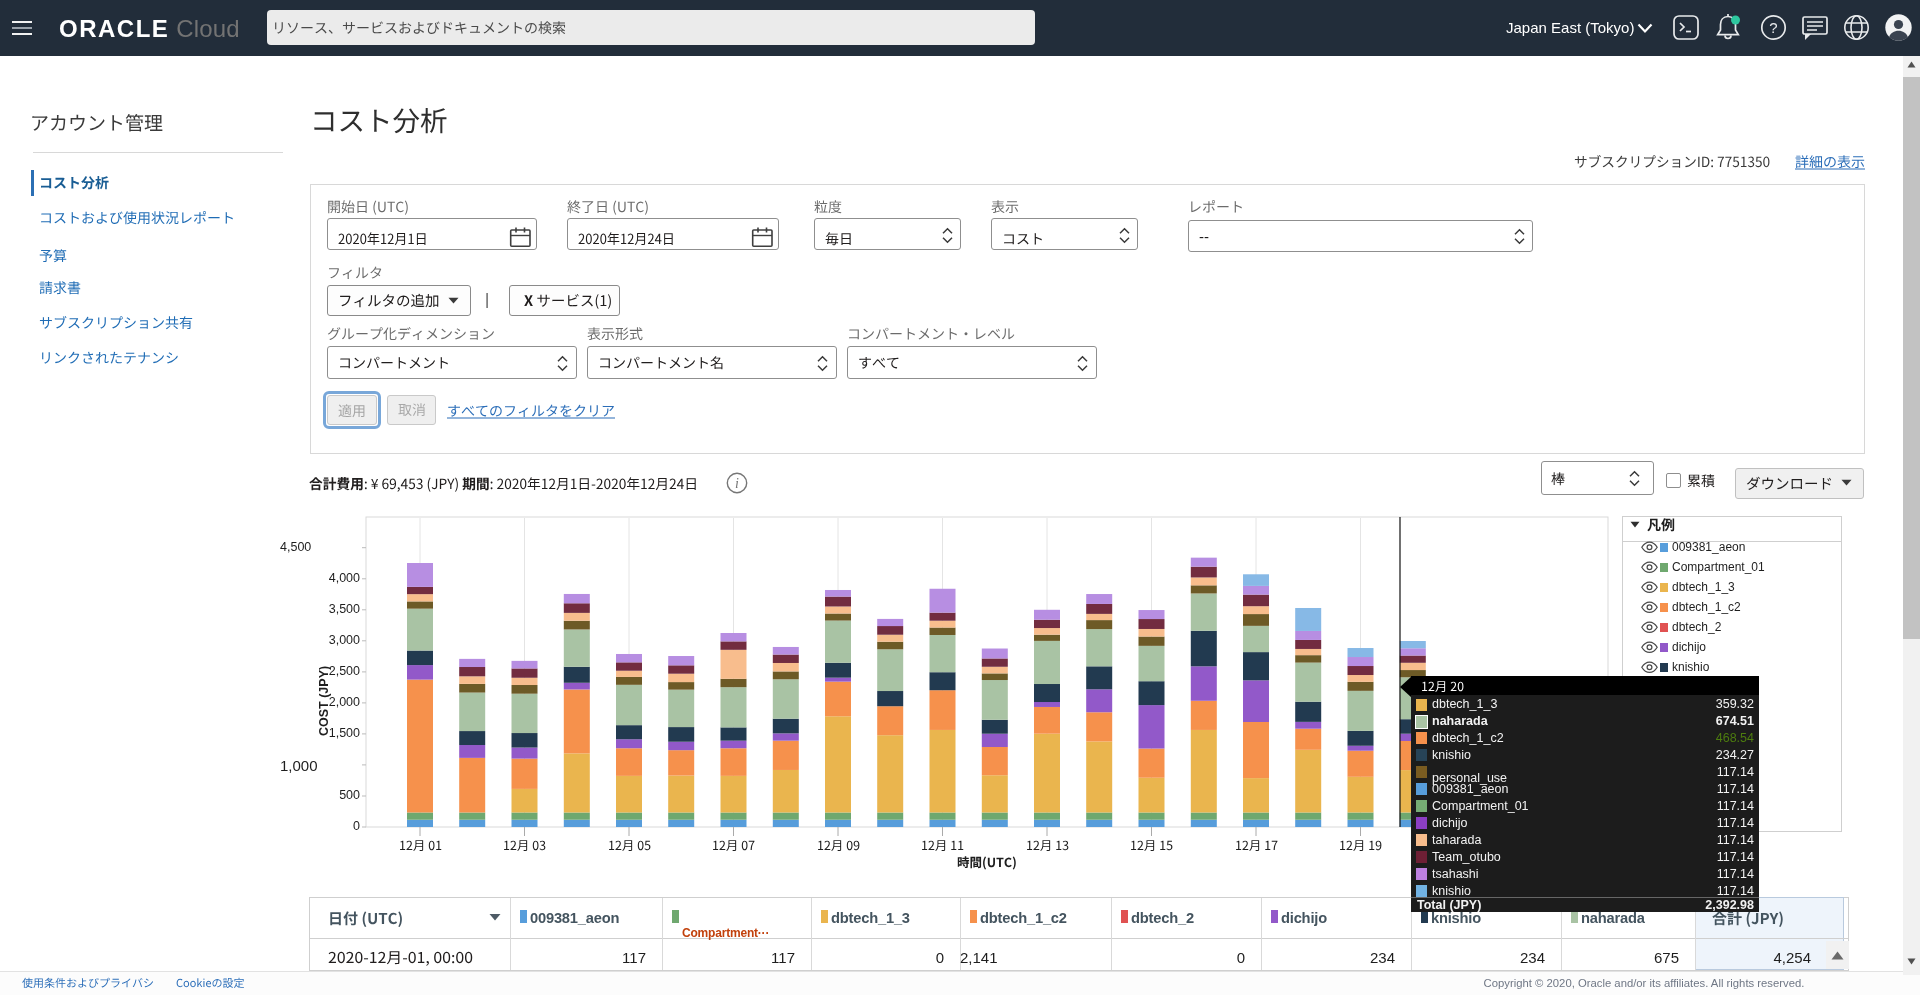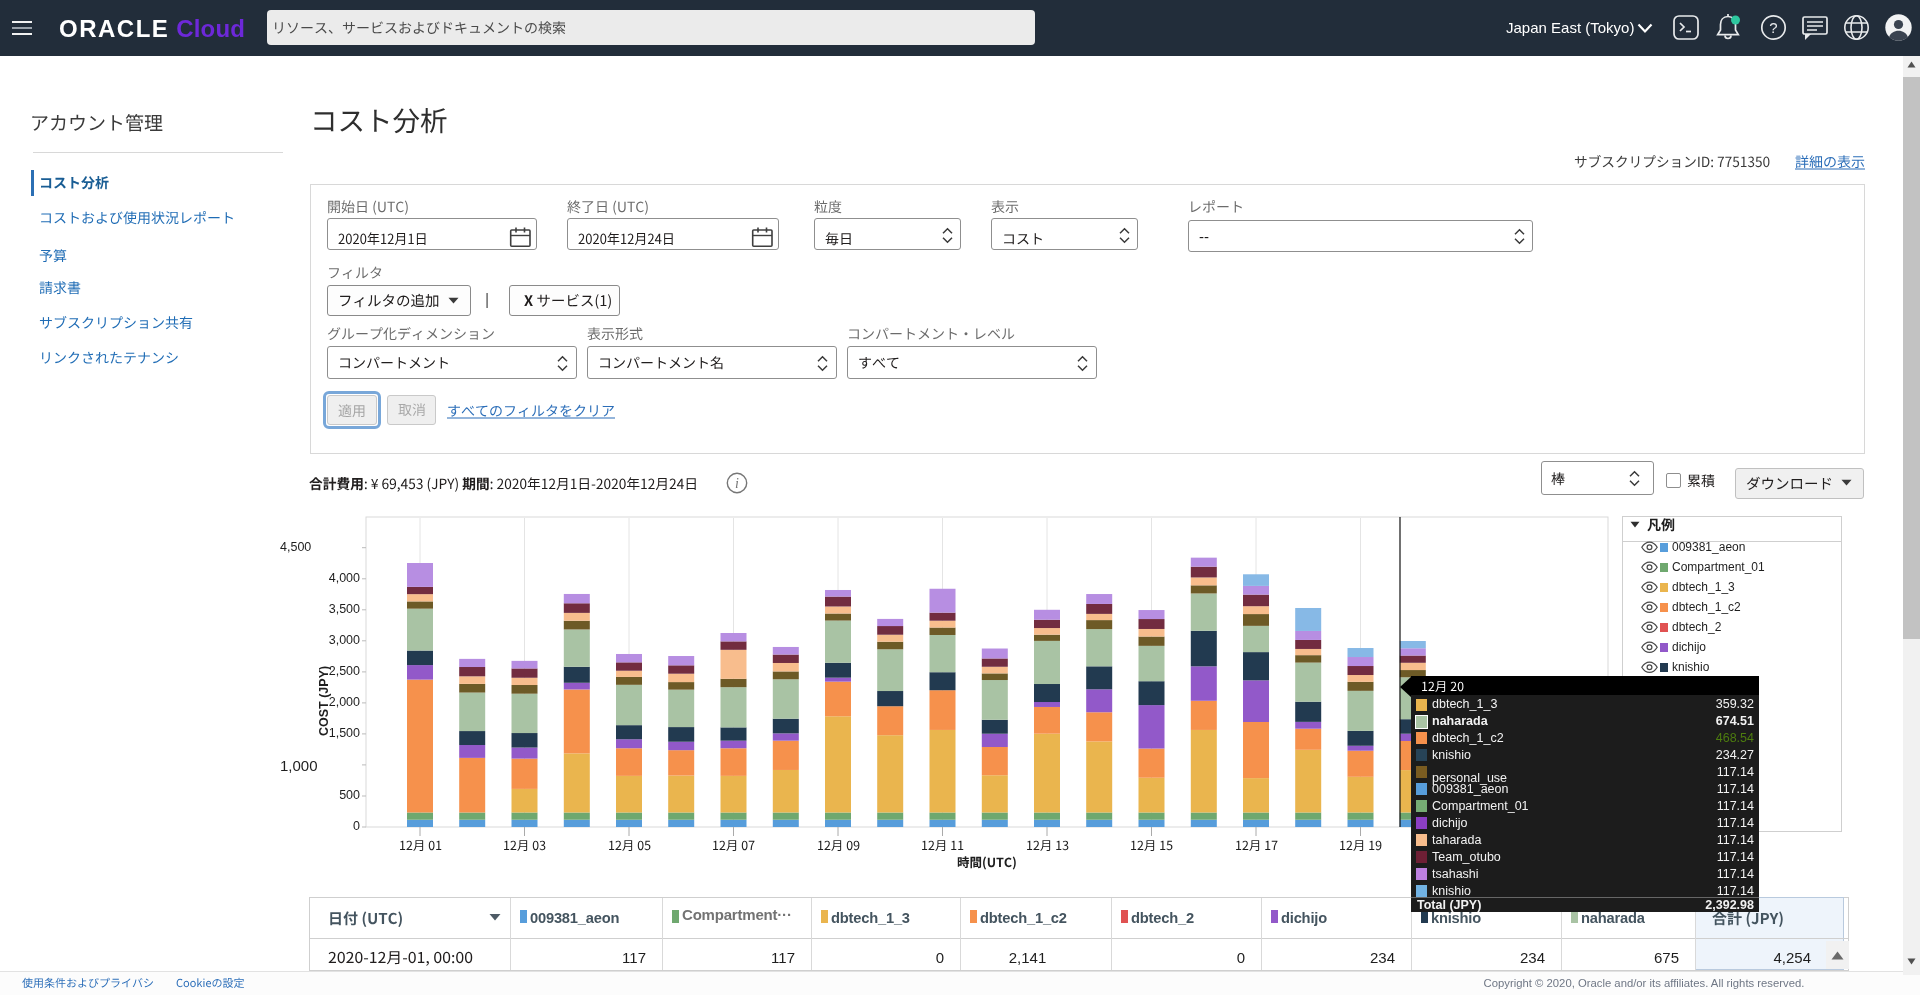--- a/index.html
+++ b/index.html
@@ -151,21 +151,21 @@
       <path id="g148" d="M92 0V543H184V0ZM138 655Q111 655 94 672Q78 688 78 716Q78 743 94 759Q111 775 138 775Q165 775 182 759Q199 743 199 716Q199 688 182 672Q165 655 138 655Z"></path>
       <path id="g149" d="M312 -13Q239 -13 180 21Q121 55 86 118Q52 182 52 271Q52 338 72 390Q92 443 127 480Q161 518 205 537Q249 557 295 557Q365 557 413 526Q461 495 486 437Q512 380 512 302Q512 287 511 274Q510 261 508 250H142Q145 192 168 150Q192 107 231 83Q270 60 322 60Q362 60 394 71Q427 83 458 103L490 42Q455 19 411 3Q367 -13 312 -13ZM141 315H432Q432 397 396 440Q361 484 297 484Q259 484 225 464Q192 444 169 407Q147 370 141 315Z"></path>
       <path id="g150" d="M497 808H568V686Q568 644 558 596Q548 548 521 503Q494 458 440 422Q435 430 425 439Q414 449 404 458Q393 468 385 472Q433 504 457 541Q481 577 489 615Q497 653 497 688ZM740 808H812V563Q812 546 815 541Q819 537 831 537Q835 537 845 537Q855 537 866 537Q877 537 882 537Q890 537 895 544Q899 551 902 575Q904 598 904 646Q915 637 934 630Q953 623 968 619Q965 560 956 528Q948 496 933 483Q917 471 890 471Q883 471 869 471Q855 471 841 471Q826 471 820 471Q789 471 772 479Q754 487 747 507Q740 526 740 562ZM551 337Q602 207 711 115Q819 23 970 -15Q962 -22 952 -34Q943 -46 934 -58Q926 -70 920 -79Q765 -34 655 68Q544 169 484 315ZM831 407H845L858 410L907 391Q881 292 834 216Q786 139 723 81Q660 23 586 -16Q511 -56 428 -80Q425 -70 418 -58Q411 -45 403 -33Q395 -21 387 -14Q463 6 533 41Q603 76 662 126Q722 177 765 244Q808 311 831 394ZM432 407H860V338H432ZM527 808H777V741H527ZM86 537H384V478H86ZM90 805H382V745H90ZM86 404H384V344H86ZM38 674H419V611H38ZM121 269H383V-23H121V39H317V206H121ZM84 269H150V-69H84Z"></path>
       <path id="g151" d="M211 534H795V462H211ZM499 295H836V225H499ZM460 498H538V-9L460 2ZM222 377 300 368Q279 217 230 103Q181 -11 97 -85Q91 -78 79 -68Q68 -59 56 -49Q44 -40 35 -34Q118 31 162 136Q207 241 222 377ZM270 248Q296 171 338 124Q380 77 435 52Q490 27 557 18Q623 9 700 9Q711 9 736 9Q761 9 792 9Q824 9 857 9Q890 9 917 9Q944 9 958 10Q953 1 947 -13Q941 -27 937 -41Q932 -55 930 -66H880H696Q607 -66 531 -55Q456 -43 395 -12Q335 19 288 76Q241 133 209 224ZM459 840H538V678H459ZM82 725H918V507H841V653H156V507H82Z"></path>
     </defs>
   </svg>
 <div style="position:absolute;left:0;top:0;width:1920px;height:56px;background:#222d3a"></div>
 <div style="position:absolute;left:12px;top:20.5px;width:20px;height:2px;background:#f2f2f2"></div>
 <div style="position:absolute;left:12px;top:26.8px;width:20px;height:2px;background:#9aa2ab"></div>
 <div style="position:absolute;left:12px;top:33.1px;width:20px;height:2px;background:#f2f2f2"></div>
-<div style="position:absolute;left:59px;top:15px;font-family:'Liberation Sans',sans-serif;font-size:24px;font-weight:700;color:#fff;letter-spacing:1.5px">ORACLE<span style="font-weight:700;letter-spacing:0.2px;color:#6d28d9"> Cloud</span></div>
+<div style="position:absolute;left:59px;top:15px;font-family:'Liberation Sans',sans-serif;font-size:24px;font-weight:700;color:#fff;letter-spacing:1.5px">ORACLE<span style="font-weight:400;letter-spacing:0.2px;color:#737373"> Cloud</span></div>
 <div style="position:absolute;left:267px;top:10px;width:768px;height:35px;background:#ebebeb;border-radius:4px"></div>
 <svg style="position:absolute;left:272.0px;top:19.0px;overflow:visible;" width="296" height="19">
     <g>
       <g transform="translate(0,14)" fill="#4a4a4a">
         <g transform="scale(0.01400,-0.01400)">
           <use href="#g0" x="0"></use>
           <use href="#g1" x="1000"></use>
           <use href="#g2" x="2000"></use>
           <use href="#g3" x="3000"></use>
           <use href="#g4" x="4000"></use>
@@ -1342,21 +1342,21 @@
         </g>
       </g>
     </g>
   </svg>
 <svg style="position:absolute;left:489px;top:913px" width="12" height="9">
     <path d="M0.5 1 L6 7.5 L11.5 1 z" fill="#4e5b66"></path>
   </svg>
 <div style="position:absolute;left:520px;top:910px;width:7px;height:13px;background:#579ddb"></div>
 <div style="position:absolute;left:530px;top:910px;font-family:'Liberation Sans',sans-serif;font-size:14.7px;font-weight:700;color:#44545f;letter-spacing:-0.2px">009381_aeon</div>
 <div style="position:absolute;left:672px;top:910px;width:7px;height:13px;background:#6fa86f"></div>
-<div style="position:absolute;left:682px;top:906px;font-family:'Liberation Sans',sans-serif;font-size:15px;font-weight:700;color:#737373;letter-spacing:-0.2px">Compartment···</div>
+<div style="position:absolute;left:682px;top:926px;font-family:'Liberation Sans',sans-serif;font-size:12px;font-weight:700;color:#c2410c;letter-spacing:-0.2px">Compartment···</div>
 <div style="position:absolute;left:821px;top:910px;width:7px;height:13px;background:#eab54e"></div>
 <div style="position:absolute;left:831px;top:910px;font-family:'Liberation Sans',sans-serif;font-size:14.7px;font-weight:700;color:#44545f;letter-spacing:-0.2px">dbtech_1_3</div>
 <div style="position:absolute;left:970px;top:910px;width:7px;height:13px;background:#f6914c"></div>
 <div style="position:absolute;left:980px;top:910px;font-family:'Liberation Sans',sans-serif;font-size:14.7px;font-weight:700;color:#44545f;letter-spacing:-0.2px">dbtech_1_c2</div>
 <div style="position:absolute;left:1121px;top:910px;width:7px;height:13px;background:#e05252"></div>
 <div style="position:absolute;left:1131px;top:910px;font-family:'Liberation Sans',sans-serif;font-size:14.7px;font-weight:700;color:#44545f;letter-spacing:-0.2px">dbtech_2</div>
 <div style="position:absolute;left:1271px;top:910px;width:7px;height:13px;background:#9259c9"></div>
 <div style="position:absolute;left:1281px;top:910px;font-family:'Liberation Sans',sans-serif;font-size:14.7px;font-weight:700;color:#44545f;letter-spacing:-0.2px">dichijo</div>
 <div style="position:absolute;left:1421px;top:910px;width:7px;height:13px;background:#223a50"></div>
 <div style="position:absolute;left:1431px;top:910px;font-family:'Liberation Sans',sans-serif;font-size:14.7px;font-weight:700;color:#44545f;letter-spacing:-0.2px">knishio</div>
@@ -1398,21 +1398,21 @@
           <use href="#g57" x="7746"></use>
           <use href="#g63" x="8024"></use>
           <use href="#g63" x="8579"></use>
         </g>
       </g>
     </g>
   </svg>
 <div style="position:absolute;left:510px;top:949px;width:136px;text-align:right;font-family:'Liberation Sans',sans-serif;font-size:15px;color:#1e1e1e">117</div>
 <div style="position:absolute;left:662px;top:949px;width:133px;text-align:right;font-family:'Liberation Sans',sans-serif;font-size:15px;color:#1e1e1e">117</div>
 <div style="position:absolute;left:811px;top:949px;width:133px;text-align:right;font-family:'Liberation Sans',sans-serif;font-size:15px;color:#1e1e1e">0</div>
-<div style="position:absolute;left:960px;top:949px;width:135px;text-align:center;font-family:'Liberation Sans',sans-serif;font-size:15px;color:#1e1e1e">2,141</div>
+<div style="position:absolute;left:960px;top:949px;width:135px;text-align:left;font-family:'Liberation Sans',sans-serif;font-size:15px;color:#1e1e1e">2,141</div>
 <div style="position:absolute;left:1111px;top:949px;width:134px;text-align:right;font-family:'Liberation Sans',sans-serif;font-size:15px;color:#1e1e1e">0</div>
 <div style="position:absolute;left:1261px;top:949px;width:134px;text-align:right;font-family:'Liberation Sans',sans-serif;font-size:15px;color:#1e1e1e">234</div>
 <div style="position:absolute;left:1411px;top:949px;width:134px;text-align:right;font-family:'Liberation Sans',sans-serif;font-size:15px;color:#1e1e1e">234</div>
 <div style="position:absolute;left:1561px;top:949px;width:118px;text-align:right;font-family:'Liberation Sans',sans-serif;font-size:15px;color:#1e1e1e">675</div>
 <div style="position:absolute;left:1695px;top:949px;width:116px;text-align:right;font-family:'Liberation Sans',sans-serif;font-size:15px;color:#1e1e1e">4,254</div>
 <div style="position:absolute;left:1826px;top:941px;width:23px;height:28px;background:#f1f1f1"></div>
 <svg style="position:absolute;left:1831px;top:951px" width="13" height="9">
     <path d="M6.5 0.5 L12.5 8.5 L0.5 8.5 z" fill="#6a6a6a"></path>
   </svg>
 <div style="position:absolute;left:0;top:971px;width:1920px;height:24px;background:#fcfcfc;border-top:1px solid #e2e2e2;box-sizing:border-box"></div>

